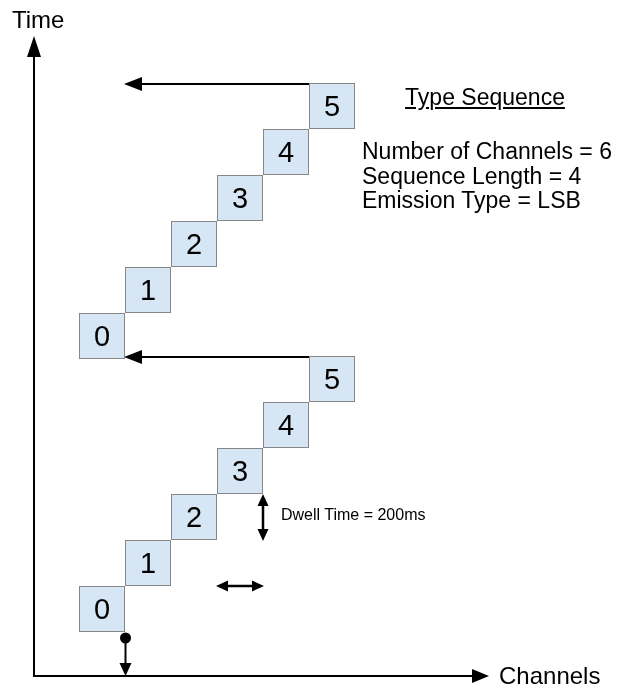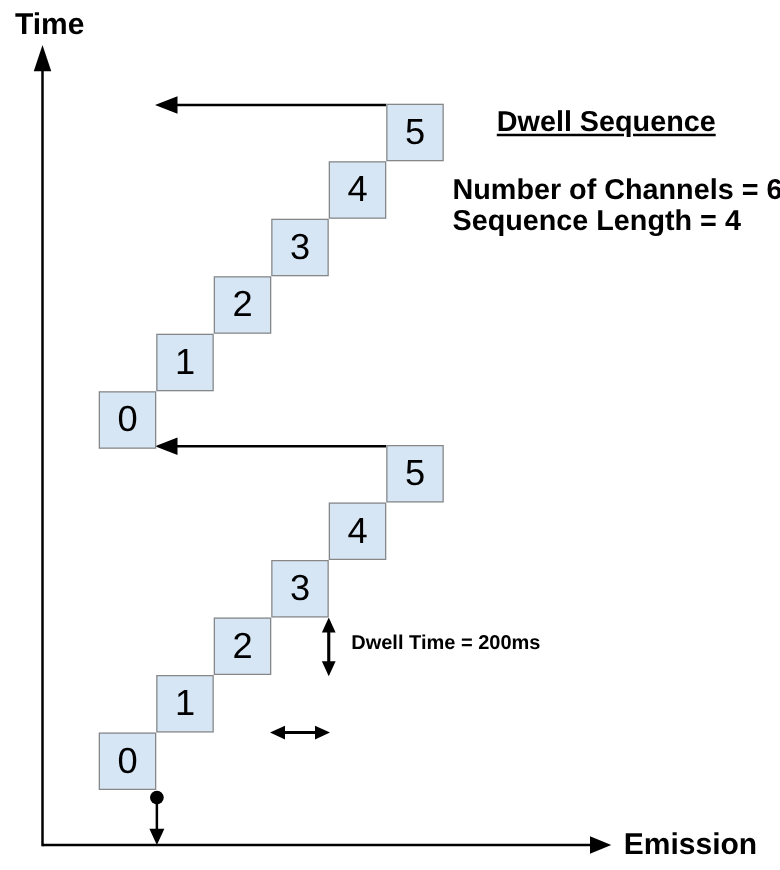--- a/index.html
+++ b/index.html
@@ -10,21 +10,21 @@
   }
   .canvas{position:absolute;left:0;top:0;width:624px;height:696px;}
   svg.gfx{position:absolute;left:0;top:0;}
   .hopbox{
     position:absolute;width:46px;height:46px;box-sizing:border-box;
     background:var(--box-fill,#d7e6f4);
     border:1.5px solid var(--box-border,#878787);
     display:flex;align-items:center;justify-content:center;
     font-size:29px;line-height:1;color:var(--ink,#000);
   }
-  .lbl{position:absolute;white-space:nowrap;color:var(--ink,#000);font-weight:bold;}
+  .lbl{position:absolute;white-space:nowrap;color:var(--ink,#000);}
   .axis-lbl{font-size:24px;}
   .title{
     font-size:23px;text-decoration:underline;text-align:center;
     left:355px;top:84px;width:260px;
   }
   .params{left:362px;top:139px;font-size:23px;line-height:24.5px;}
   .ann{font-size:16px;}
   .dwell{left:281px;top:506px;}
   .hop{left:277px;top:573px;}
   .basefreq{left:141px;top:642px;}
@@ -85,24 +85,25 @@
   <div class="hopbox" style="left:309px;top:83px">5</div>
 
   <div class="hopbox" style="left:79px;top:586px">0</div>
   <div class="hopbox" style="left:125px;top:540px">1</div>
   <div class="hopbox" style="left:171px;top:494px">2</div>
   <div class="hopbox" style="left:217px;top:448px">3</div>
   <div class="hopbox" style="left:263px;top:402px">4</div>
   <div class="hopbox" style="left:309px;top:356px">5</div>
 
   <div class="lbl axis-lbl time">Time</div>
-  <div class="lbl axis-lbl freq">Emission</div>
+  <div class="lbl axis-lbl freq">Channels</div>
 
-  <div class="lbl title">Dwell Sequence</div>
+  <div class="lbl title">Type Sequence</div>
 
   <div class="lbl params">
     <div>Number of Channels = 6</div>
     <div>Sequence Length = 4</div>
+    <div>Emission Type = LSB</div>
   </div>
 
   <div class="lbl ann dwell">Dwell Time = 200ms</div>
 
 </div>
 
 </body></html>

